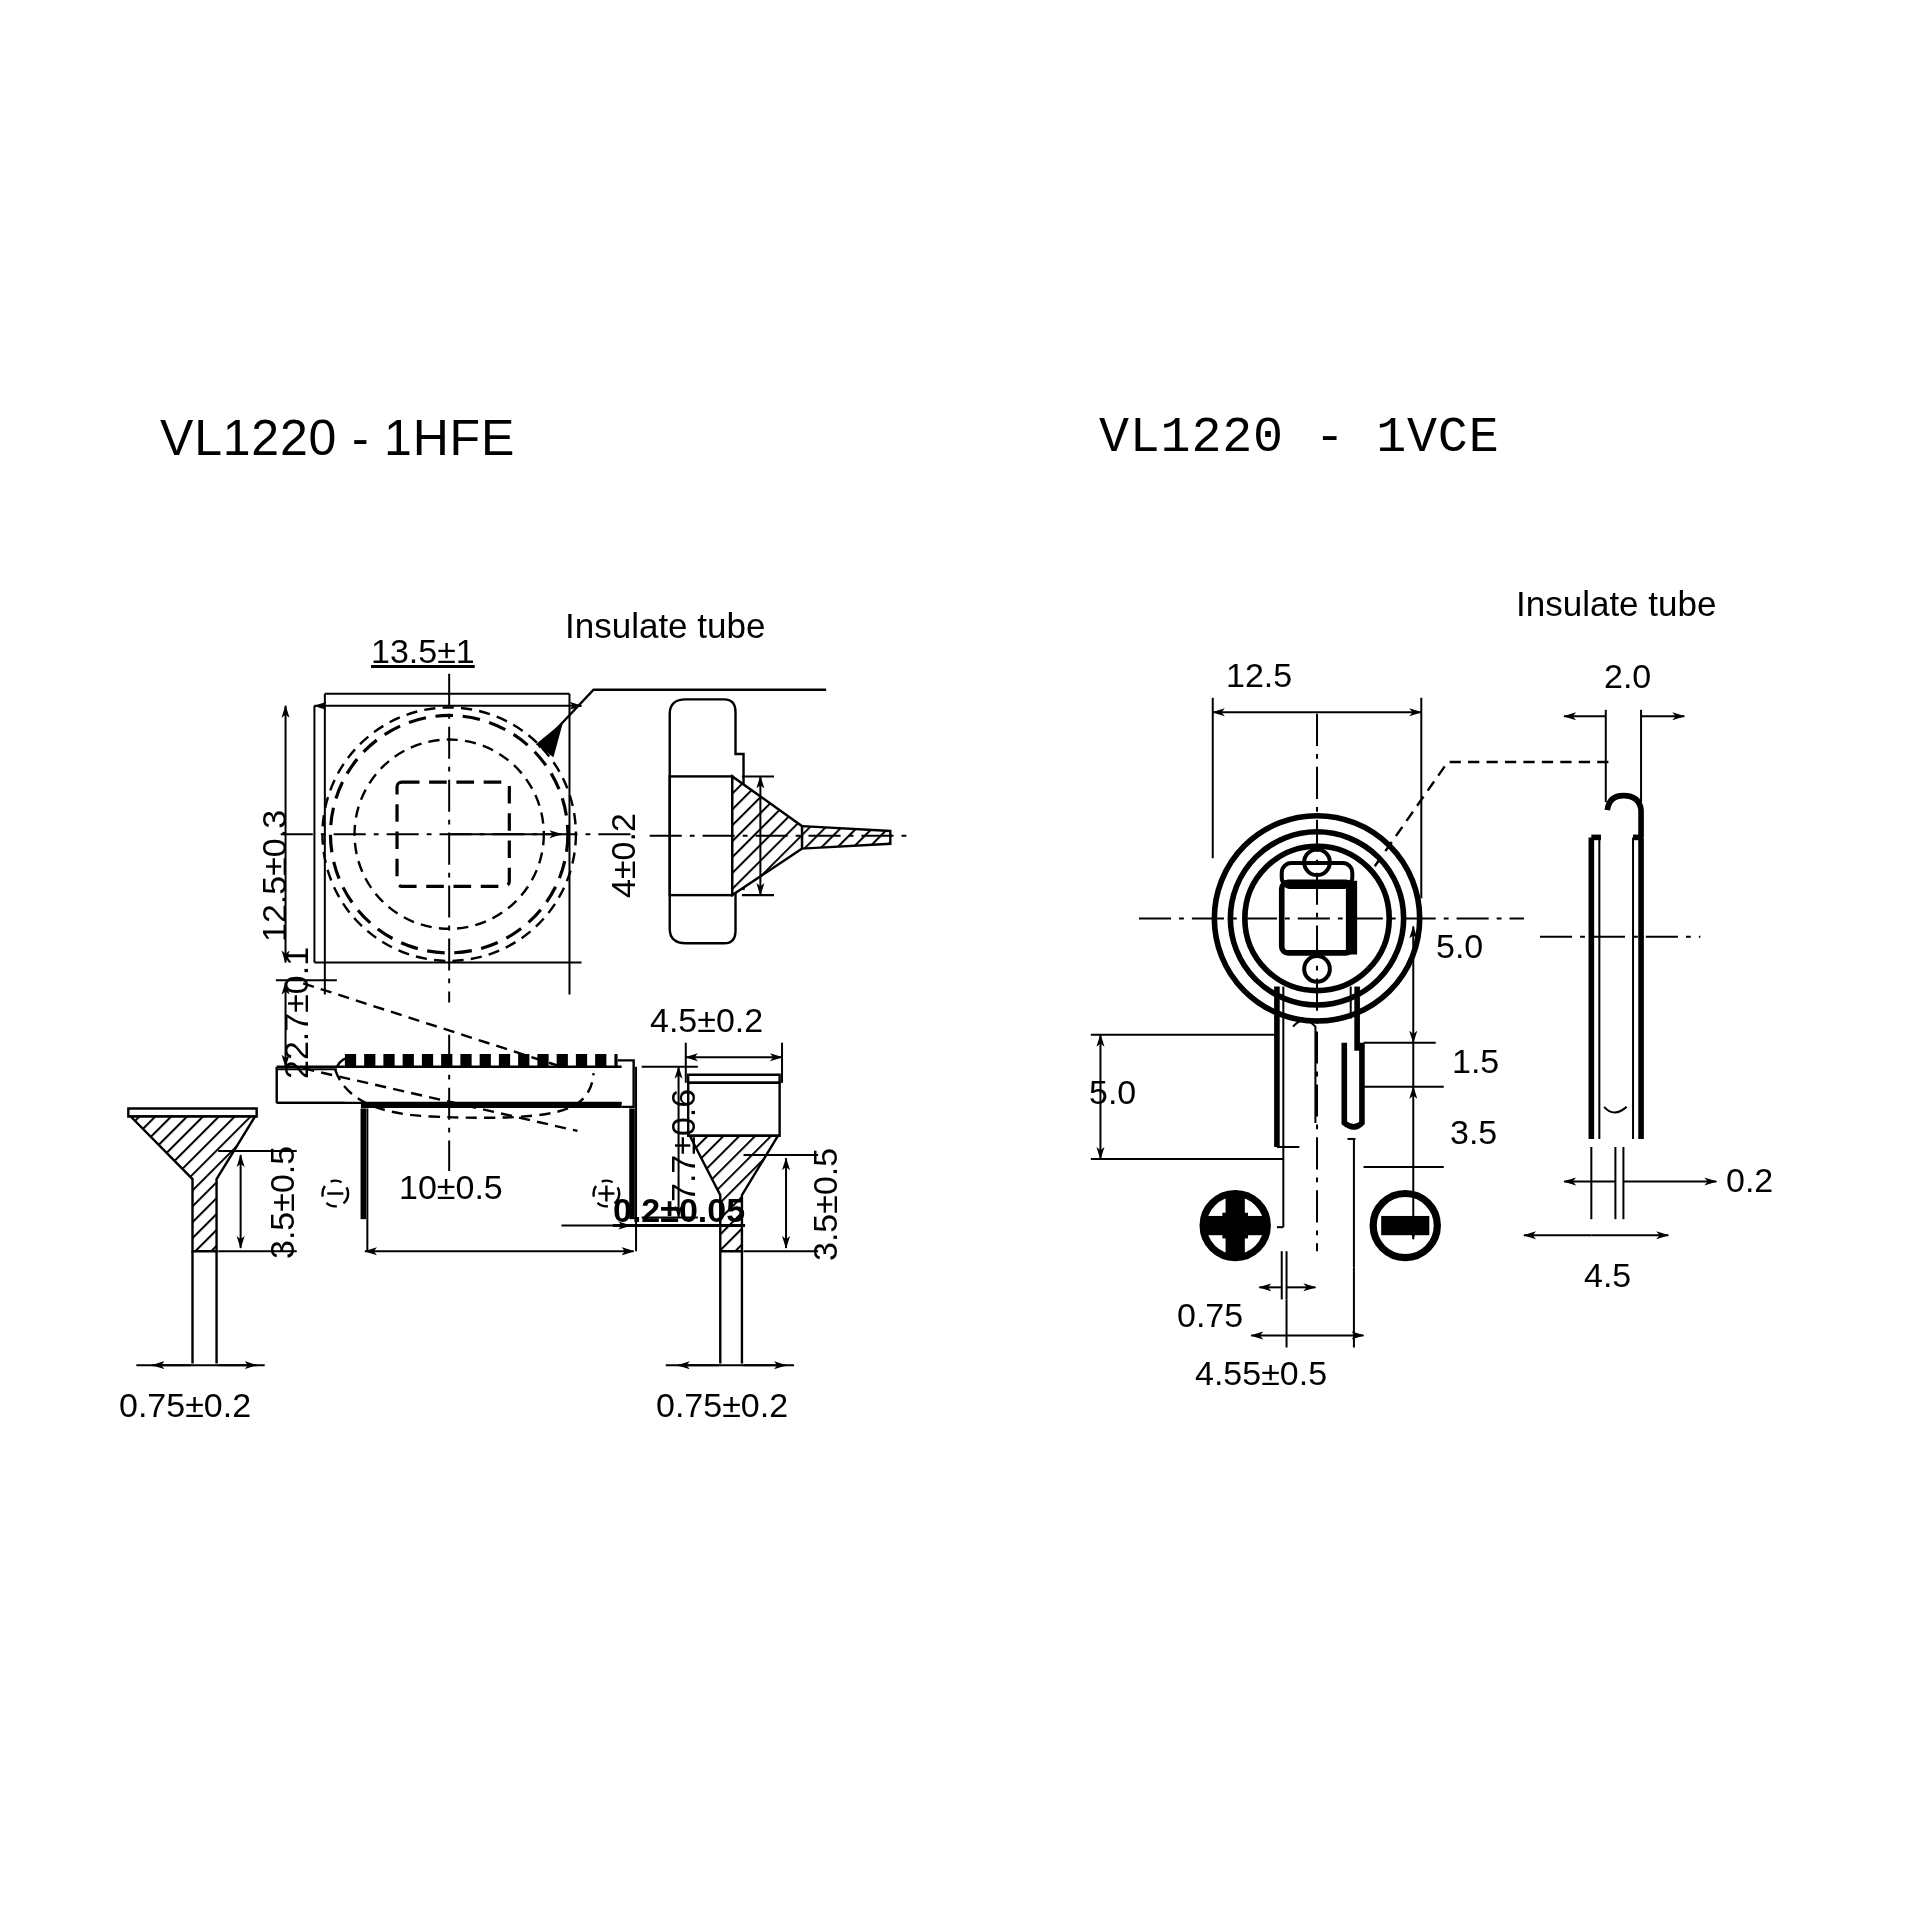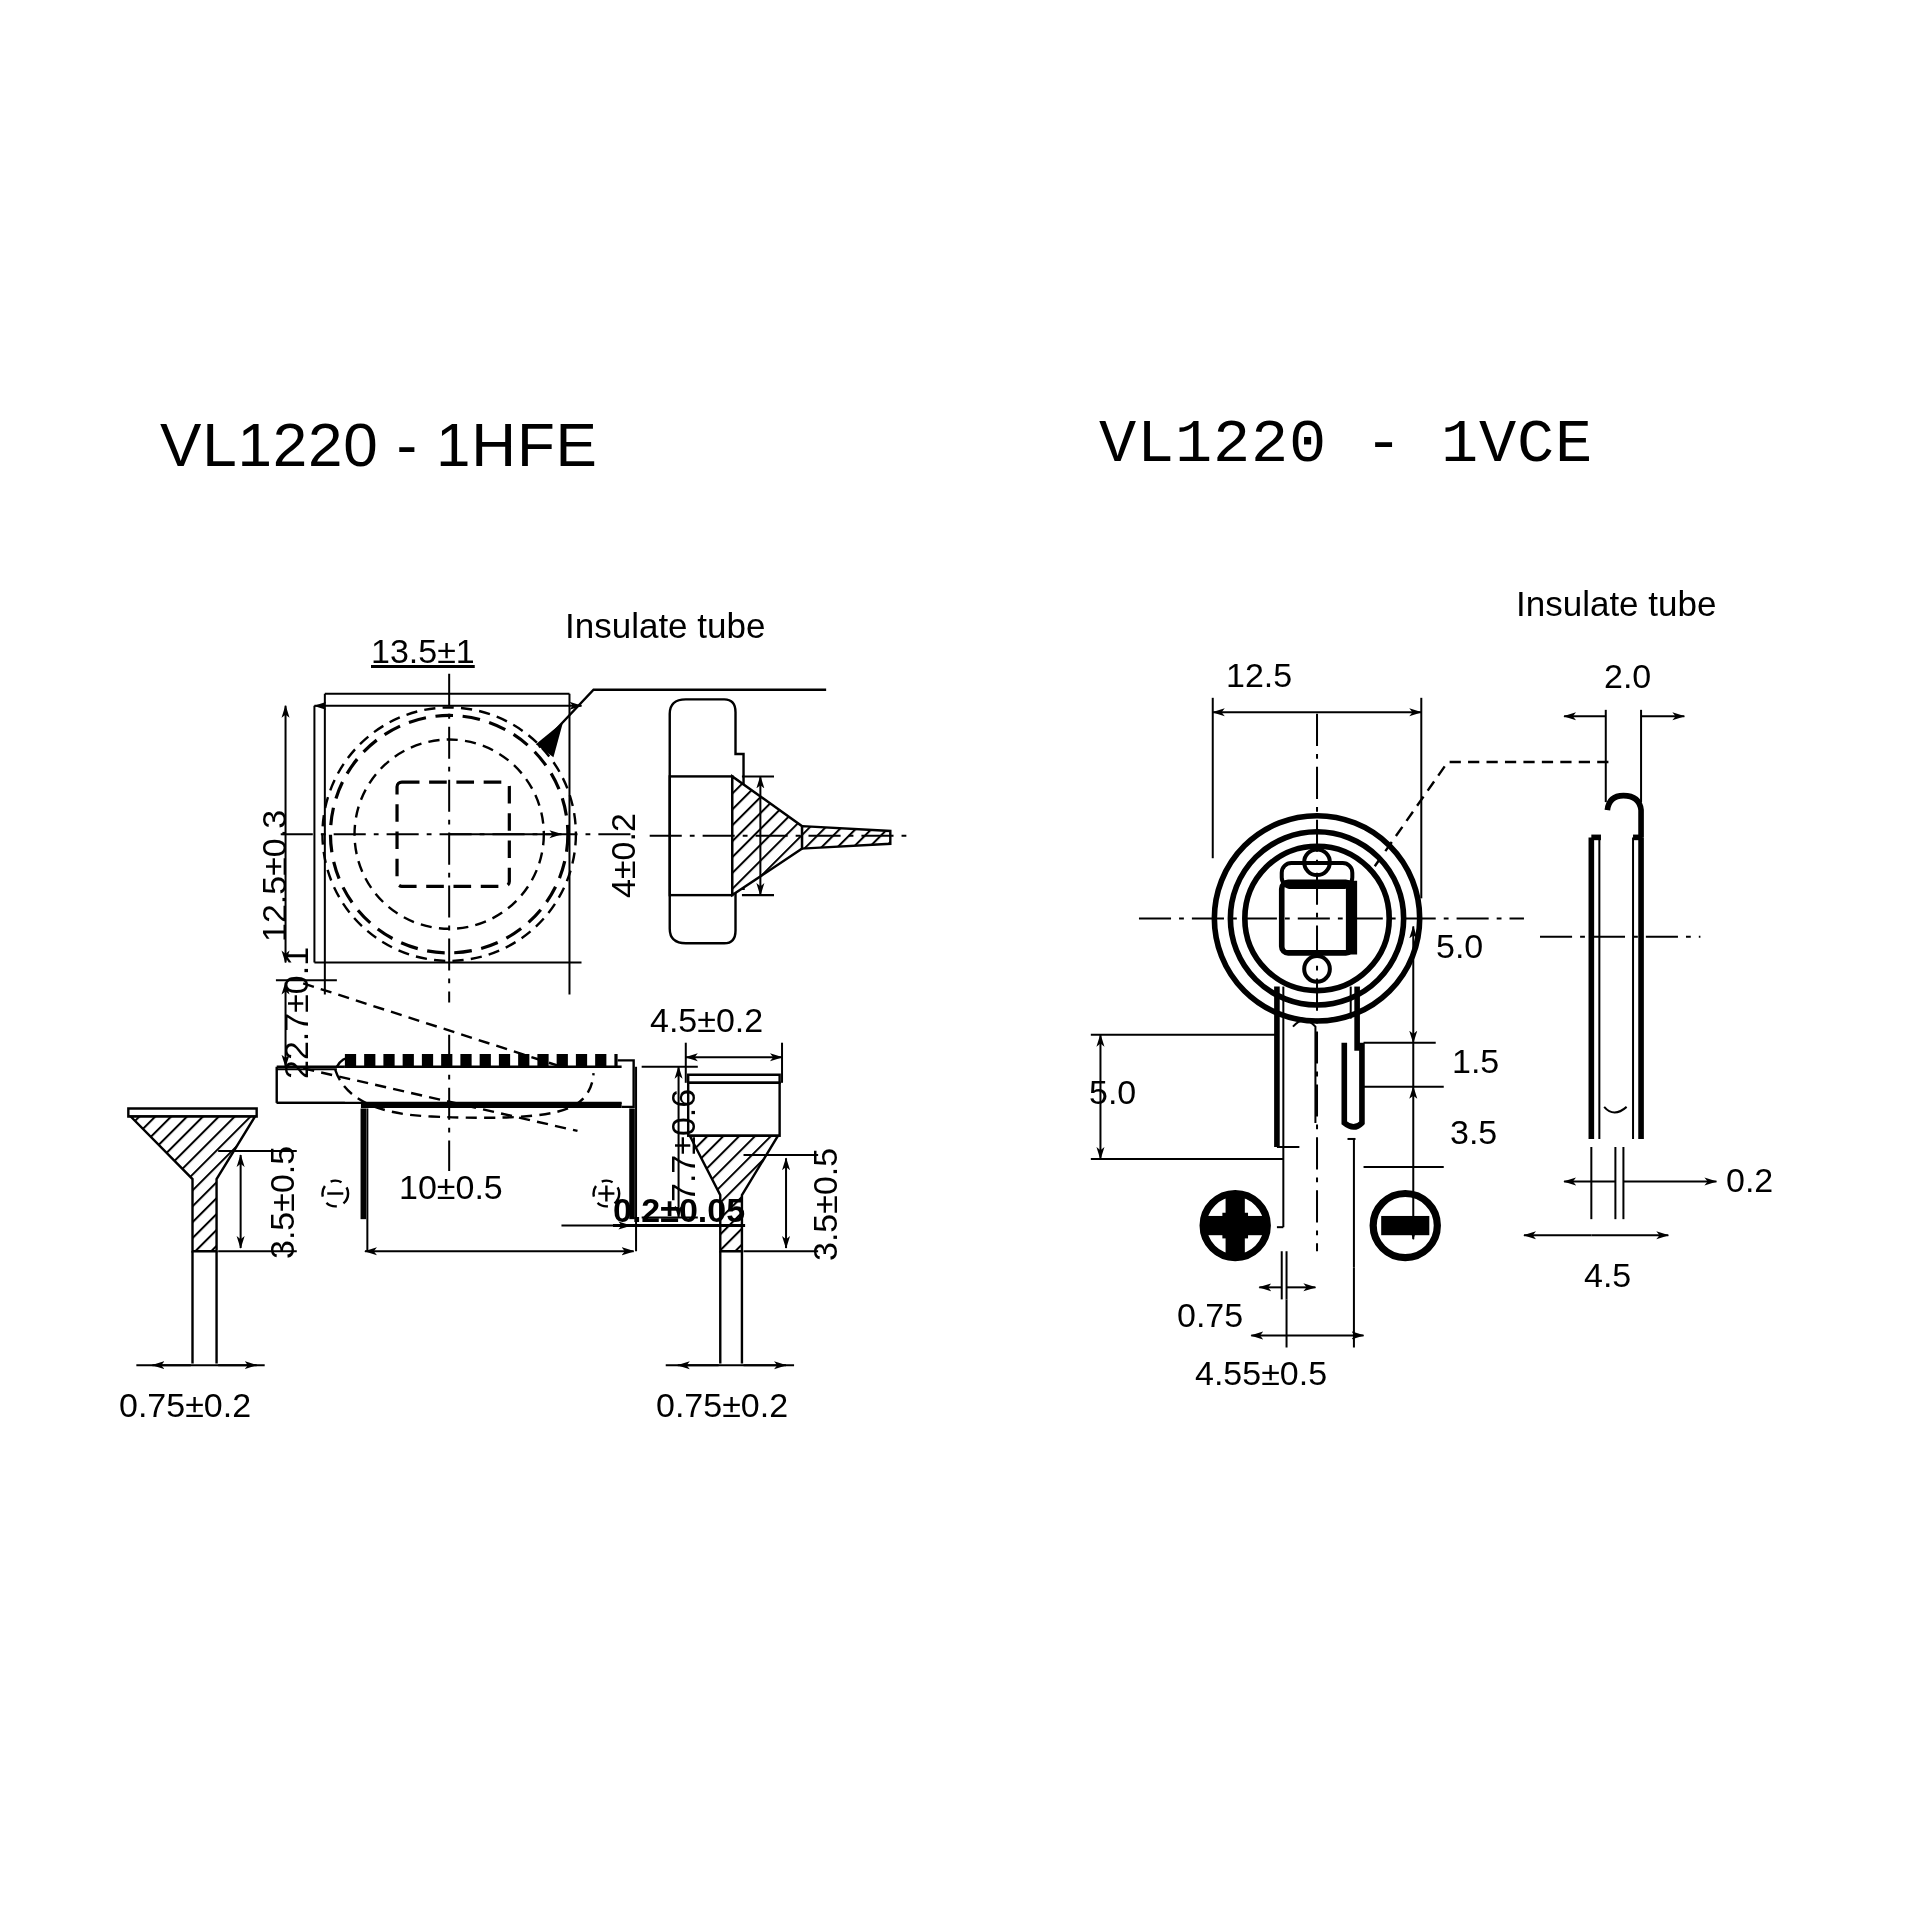--- a/index.html
+++ b/index.html
@@ -18,21 +18,21 @@
   }
   #sheet {
     position: absolute;
     left: 0; top: 0;
     width: 1925px;
     height: 1925px;
   }
   .title {
     position: absolute;
     font-family: "Liberation Sans", sans-serif;
-    font-size: 62px;
+    font-size: 50px;
     font-weight: 400;
     letter-spacing: 0.8px;
     white-space: nowrap;
     color: #000;
   }
   .dim {
     position: absolute;
     font-family: "Liberation Sans", sans-serif;
     font-size: 34px;
     font-weight: 400;

